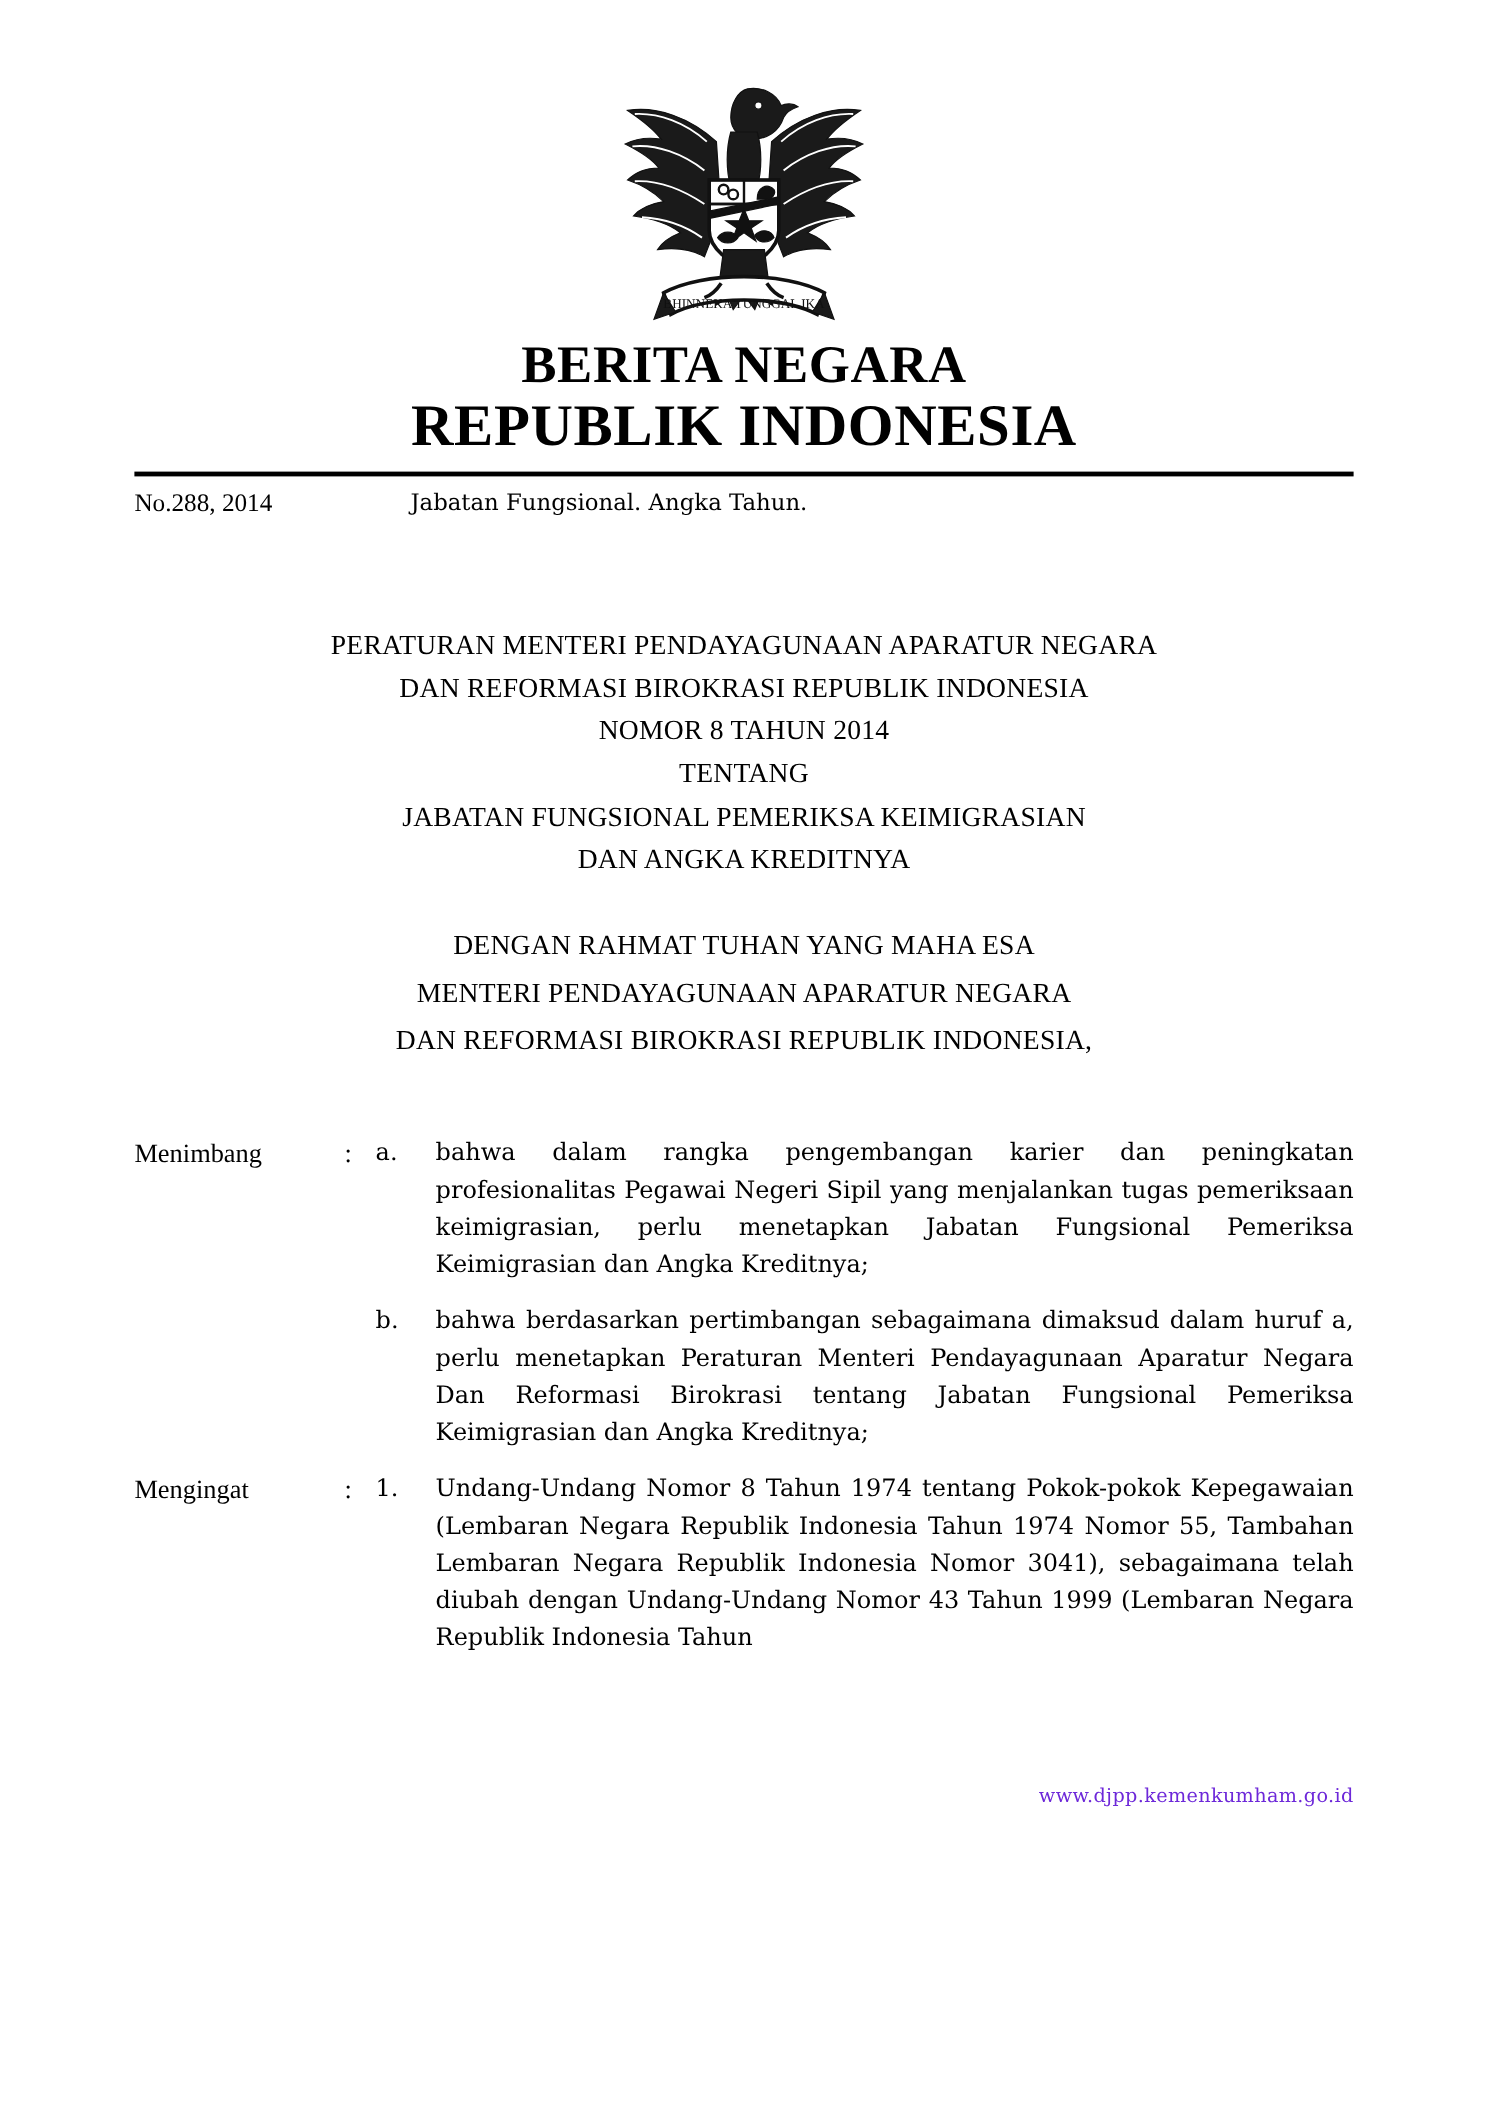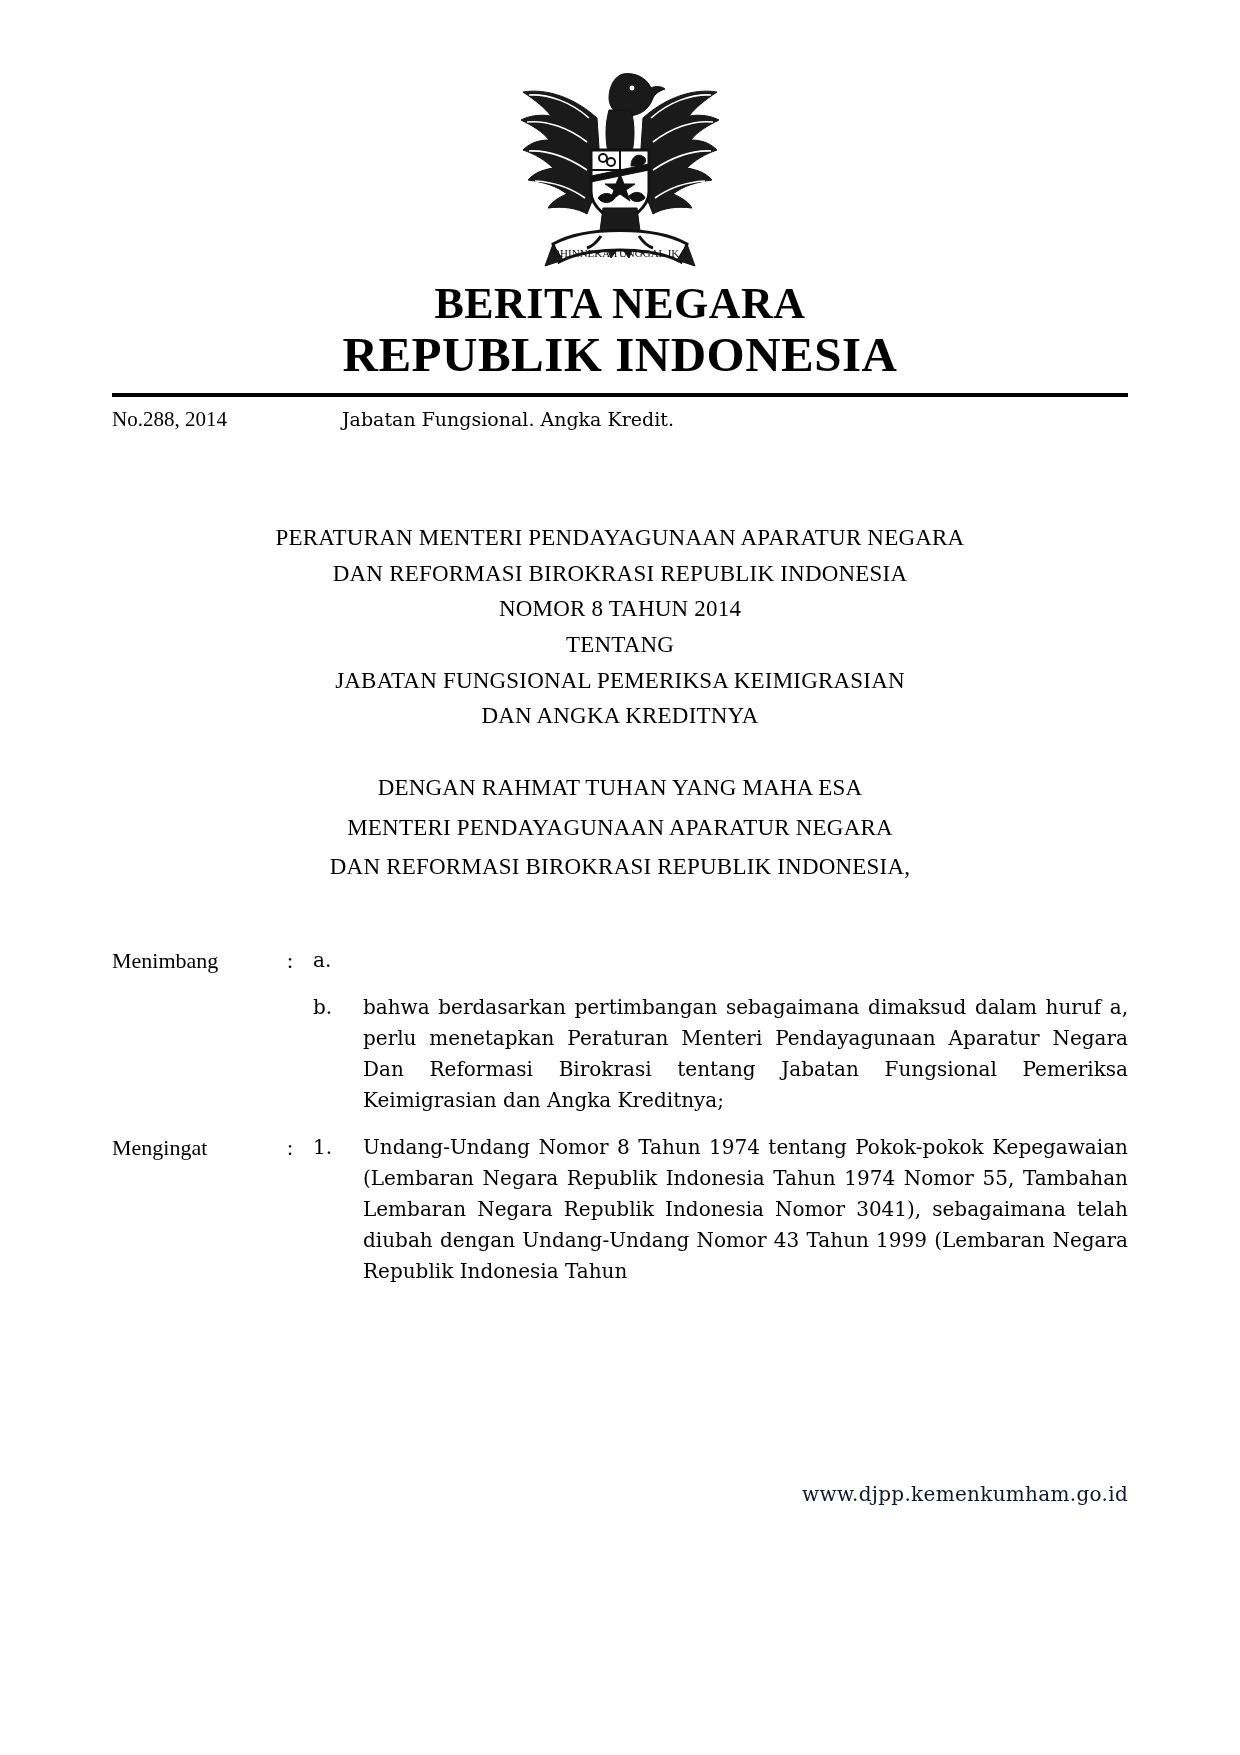--- a/index.html
+++ b/index.html
@@ -142,22 +142,22 @@
   .clause.sub .colon {
     visibility: hidden;
   }
 
   
   .footer {
     position: absolute;
     right: 112px;
     bottom: 36px;
     font-family: "DejaVu Serif", serif;
-    font-size: 20px;
-    color: #0f172a;
+    font-size: 16px;
+    color: #6d28d9;
     letter-spacing: 0.3px;
   }
 </style>
 </head>
 <body>
 
 <div class="page">
 
   <div class="emblem-wrap">
     <svg class="emblem" viewBox="0 0 230 215" aria-label="Garuda Pancasila">
@@ -221,21 +221,21 @@
 
   <div class="masthead">
     <div class="line1">BERITA NEGARA</div>
     <div class="line2">REPUBLIK INDONESIA</div>
   </div>
   <hr class="rule">
 
   <div class="meta-row">
     <div class="meta-no">No.288, 2014</div>
     <div class="meta-subject">
-      <span class="tail">Jabatan Fungsional. Angka Kredit.</span>
+      <span class="tail">Jabatan Fungsional. Angka Tahun.</span>
     </div>
   </div>
 
   <div class="title-block">
     <div>PERATURAN MENTERI PENDAYAGUNAAN APARATUR NEGARA</div>
     <div>DAN REFORMASI BIROKRASI REPUBLIK INDONESIA</div>
     <div>NOMOR 8 TAHUN 2014</div>
     <div>TENTANG</div>
     <div>JABATAN FUNGSIONAL PEMERIKSA KEIMIGRASIAN</div>
     <div>DAN ANGKA KREDITNYA</div>
@@ -246,20 +246,21 @@
     <div>MENTERI PENDAYAGUNAAN APARATUR NEGARA</div>
     <div>DAN REFORMASI BIROKRASI REPUBLIK INDONESIA,</div>
   </div>
 
   <div class="clauses">
 
     <div class="clause">
       <div class="label">Menimbang</div>
       <div class="colon">:</div>
       <div class="marker">a.</div>
+      <div class="body">bahwa dalam rangka pengembangan karier dan peningkatan profesionalitas Pegawai Negeri Sipil yang menjalankan tugas pemeriksaan keimigrasian, perlu menetapkan Jabatan Fungsional Pemeriksa Keimigrasian dan Angka Kreditnya;</div>
     </div>
 
     <div class="clause sub">
       <div class="label"></div>
       <div class="colon"></div>
       <div class="marker">b.</div>
       <div class="body">bahwa berdasarkan pertimbangan sebagaimana dimaksud dalam huruf a, perlu menetapkan Peraturan Menteri Pendayagunaan Aparatur Negara Dan Reformasi Birokrasi tentang Jabatan Fungsional Pemeriksa Keimigrasian dan Angka Kreditnya;</div>
     </div>
 
     <div class="clause">

